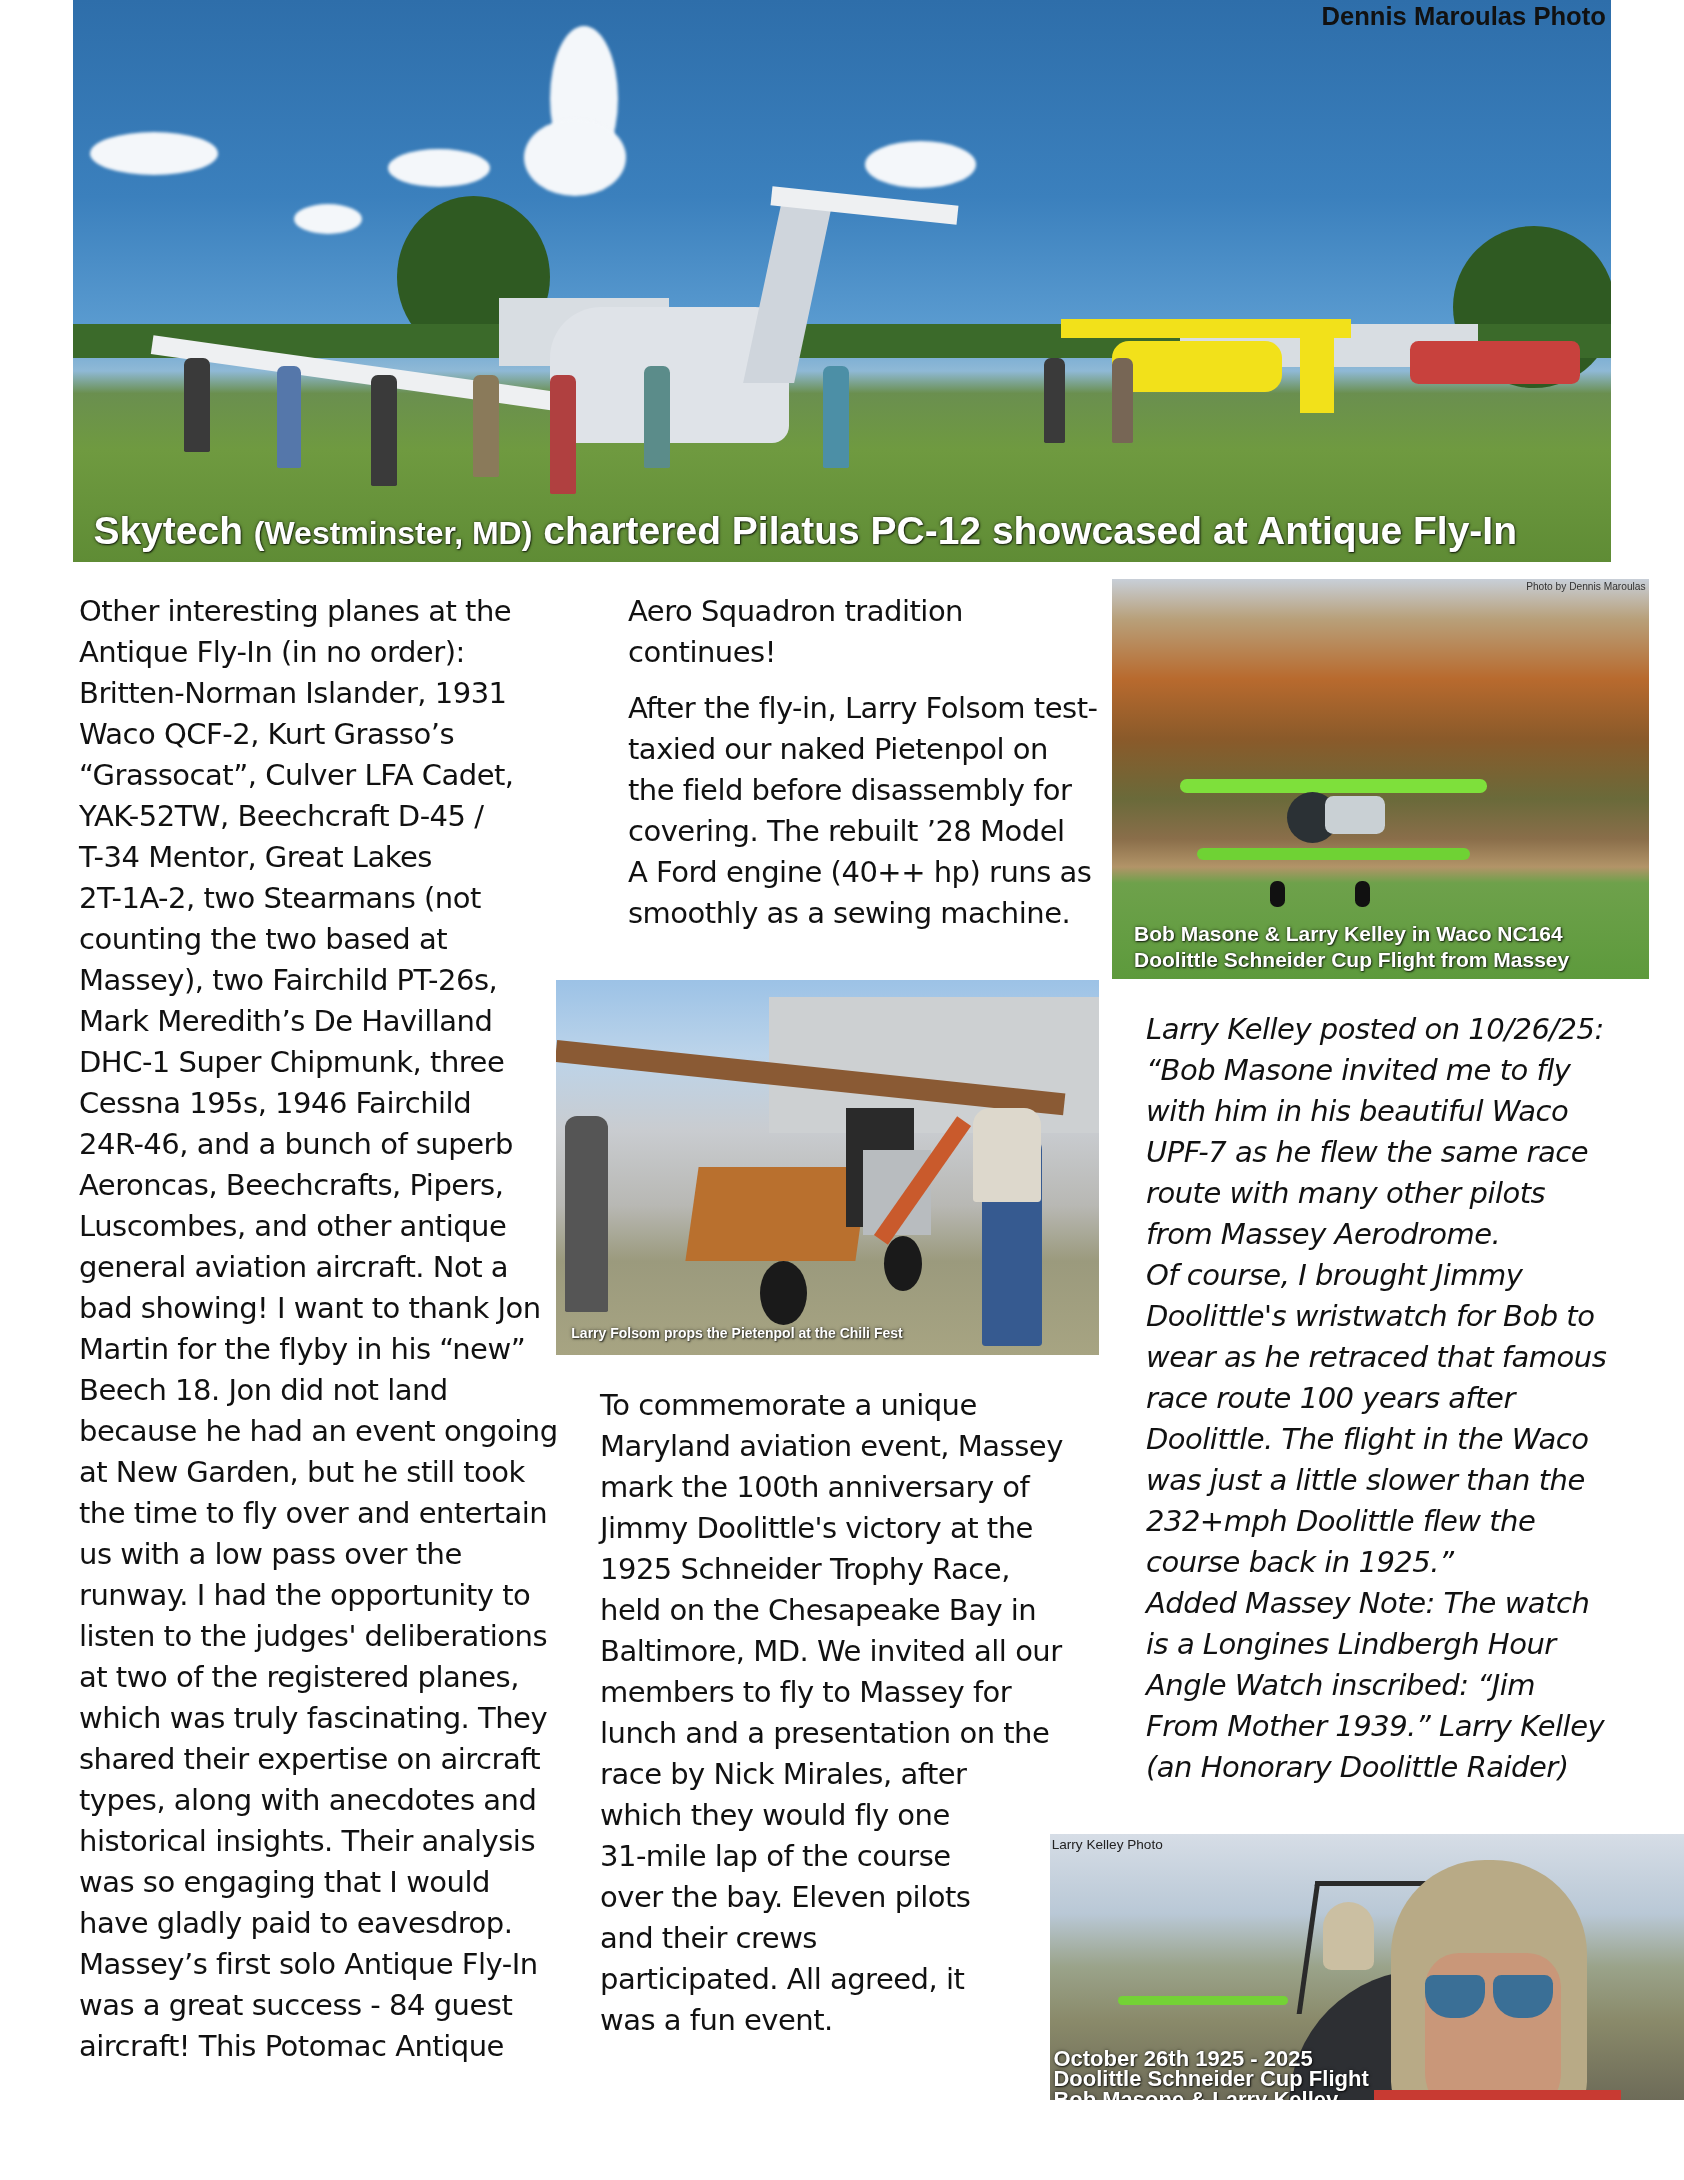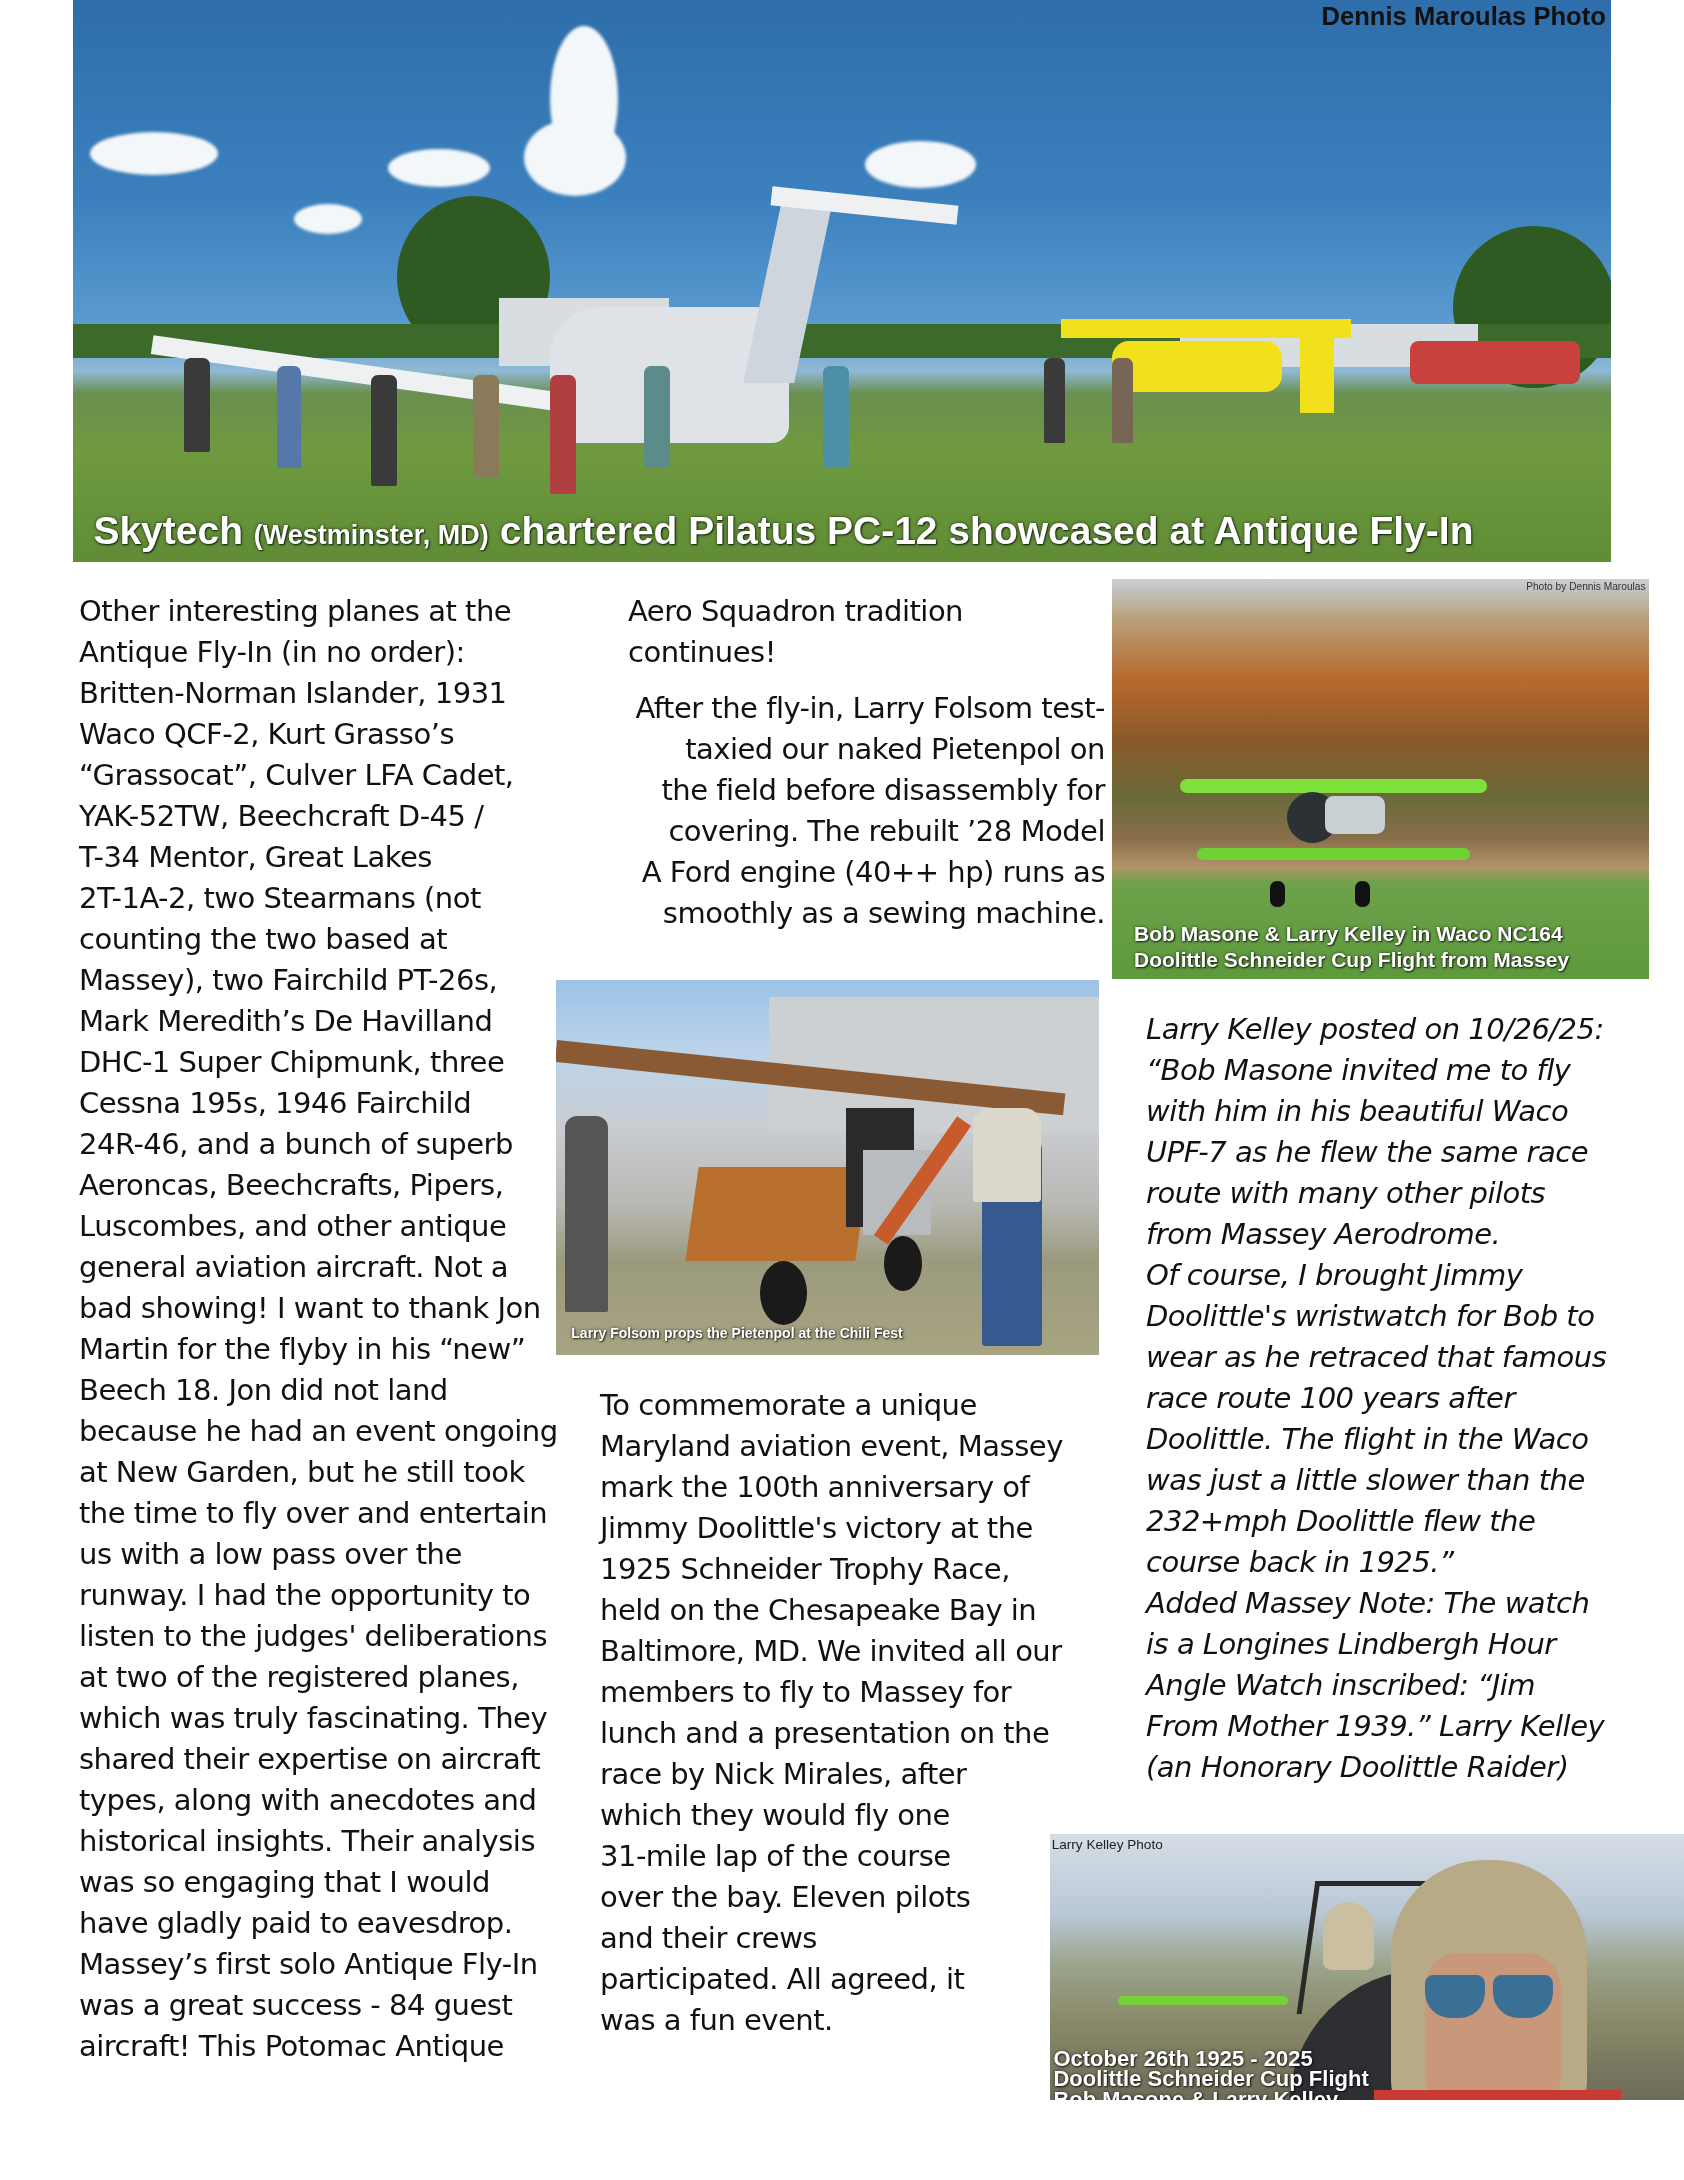--- a/index.html
+++ b/index.html
@@ -27,21 +27,21 @@
   
   #hero { left:73px; top:0; width:1538px; height:562px;
     background:linear-gradient(180deg,#2e6eaa 0%,#3b80bd 35%,#5a9bd0 58%,#8fb9d6 66%,#6a8f4f 70%,#6f9a40 80%,#5f8c35 100%); }
   #hero .cloud { position:absolute; background:#f4f7fa; border-radius:50%; filter:blur(1.7px); }
   #hero .tree { position:absolute; background:#2f5a22; border-radius:50%; }
   #hero .hangar { position:absolute; background:#d8dde2; }
   #hero .wingW { position:absolute; background:#eef0f2; }
   #hero .yellow { position:absolute; background:#f2e11a; }
   #hero .person { position:absolute; background:#3a3a3a; border-radius:6.8px 6.8px 1.7px 1.7px; }
   #hero .caption { left:20.4px; top:509px; font-size:39px; }
-  #hero .caption .small { font-size:27px; }
+  #hero .caption .small { font-size:32px; }
   #hero .credit { right:5.1px; top:1.7px; font-size:25.6px; color:#111; }
 
   
   #piet { left:556px; top:980px; width:543px; height:375px;
     background:linear-gradient(180deg,#9cc2e6 0%,#bcd4ea 20%,#c9ccd0 40%,#b8b8b4 60%,#9b9a7d 75%,#a7a482 100%); }
   #piet .caption { left:15.3px; top:345px; font-size:14px; font-family:"Liberation Sans", sans-serif; }
 
   
   #waco { left:1112px; top:579px; width:537px; height:400px;
     background:linear-gradient(180deg,#c8cfd8 0%,#b8a07a 10%,#b86a2e 25%,#8a5a2a 40%,#6a6a3a 55%,#8a6e4a 65%,#b29468 72%,#6ea14b 76%,#5d9a3c 100%); }
@@ -131,21 +131,21 @@
     <span class="line">Massey’s first solo Antique Fly-In</span>
     <span class="line">was a great success - 84 guest</span>
     <span class="line">aircraft! This Potomac Antique</span>
   </div>
 
 <div class="body-text" id="col-mid-top" style="left:628px; top:591px; width:477px;">
   <p id="mid-p1">
       <span class="line">Aero Squadron tradition</span>
       <span class="line">continues!</span>
     </p>
-  <p id="mid-p2" style="margin-top:15.3px;text-align:right;">
+  <p id="mid-p2" style="margin-top:15.3px;">
       <span class="line">After the fly-in, Larry Folsom test-</span>
       <span class="line">taxied our naked Pietenpol on</span>
       <span class="line">the field before disassembly for</span>
       <span class="line">covering. The rebuilt  ’28 Model</span>
       <span class="line">A Ford engine (40++ hp) runs as</span>
       <span class="line">smoothly as a sewing machine.</span>
     </p>
 </div>
 
 <div class="photo" id="piet">

